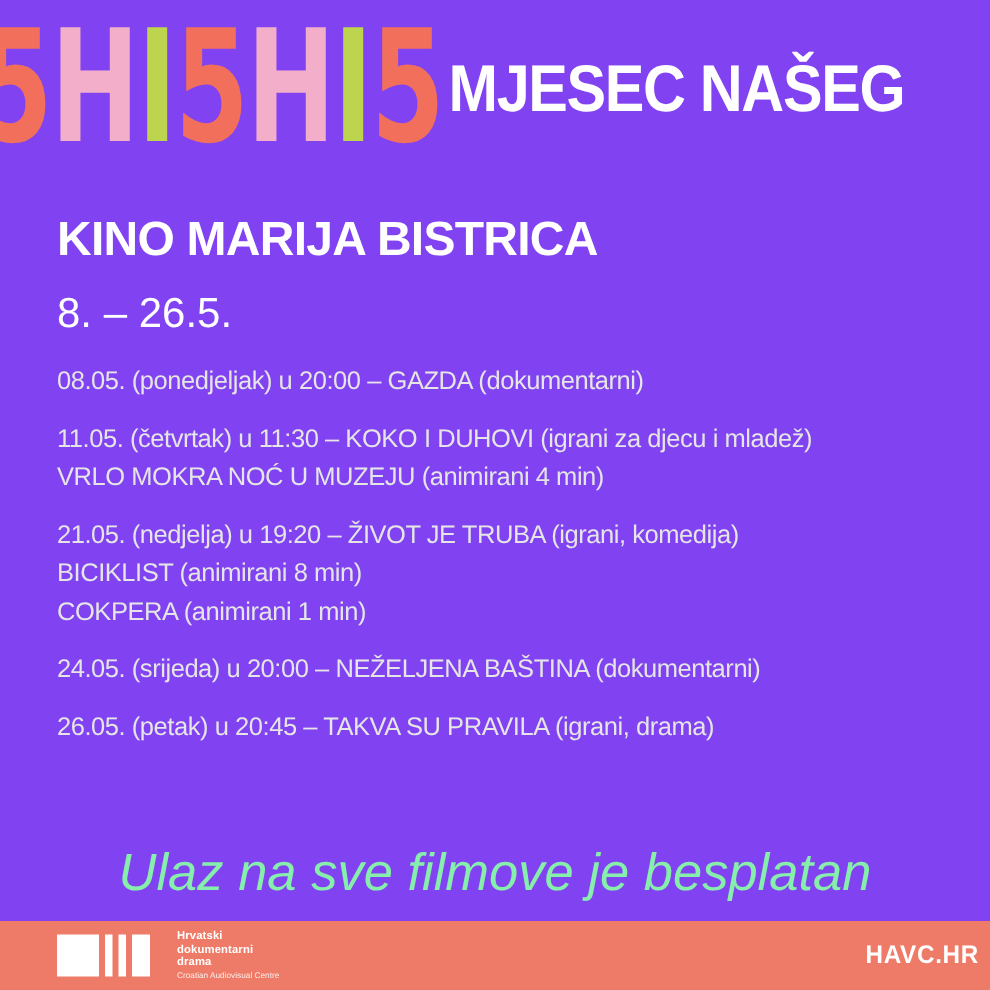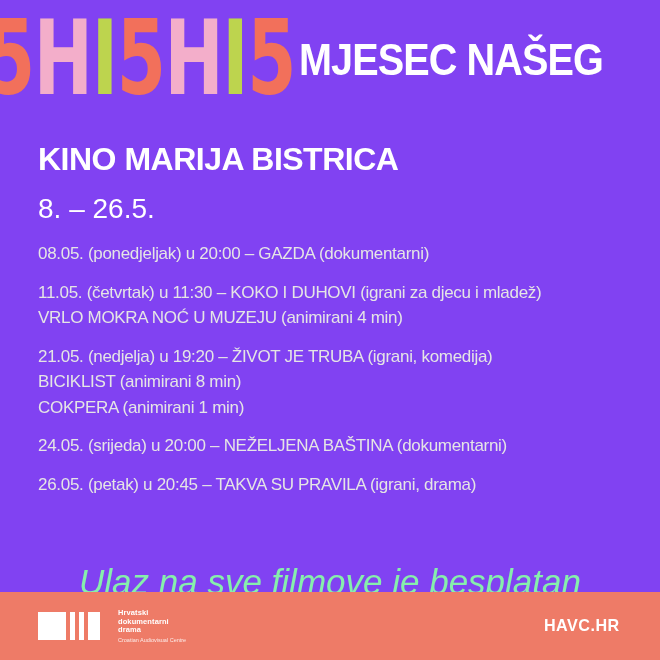--- a/index.html
+++ b/index.html
@@ -66,24 +66,24 @@
   
   .tagline{
     position:absolute;left:0;right:0;top:533px;
     text-align:center;
     font-style:italic;font-size:35px;line-height:42px;
     color:#86efac;letter-spacing:0;margin-top:28px;
   }
 
   
   .footer{
-    position:absolute;left:0;right:0;bottom:0;height:68px;
+    position:absolute;left:0;right:0;bottom:0;height:46px;
     background:var(--footer-bg,#EE7B67);
     display:flex;align-items:center;
-    padding:0 40px 0 38px;box-sizing:border-box;justify-content:center;
+    padding:0 7px 0 38px;box-sizing:border-box;justify-content:center;
   }
   .havc-logo{display:flex;align-items:stretch;height:28px;}
   .havc-logo .sq{width:28px;background:#fff;}
   .havc-logo .bar{background:#fff;margin-left:4px;}
   .havc-logo .b1{width:5px;}
   .havc-logo .b2{width:5px;}
   .havc-logo .b3{width:12px;}
   .org{margin-left:18px;}
   .org-hr{font-weight:700;font-size:7.5px;line-height:8.5px;letter-spacing:0.1px;}
   .org-en{font-size:5.5px;line-height:6px;margin-top:2.5px;opacity:0.85;}

